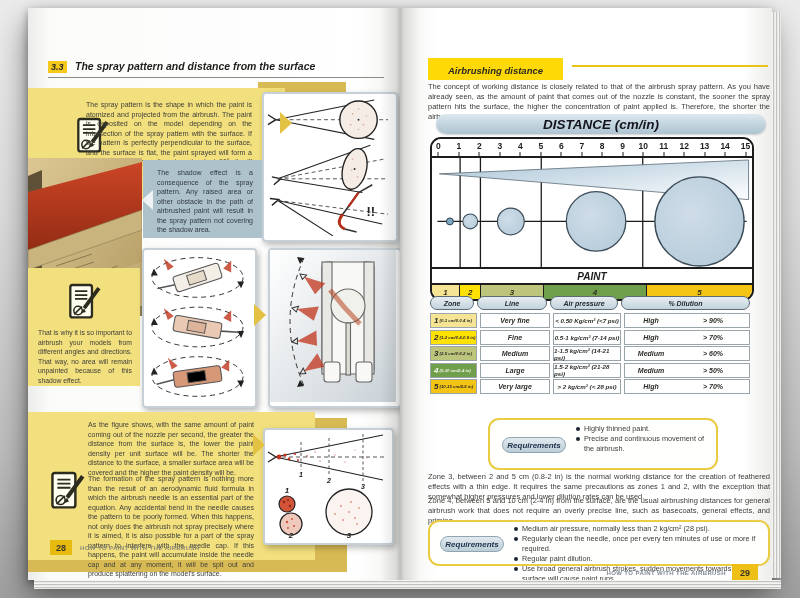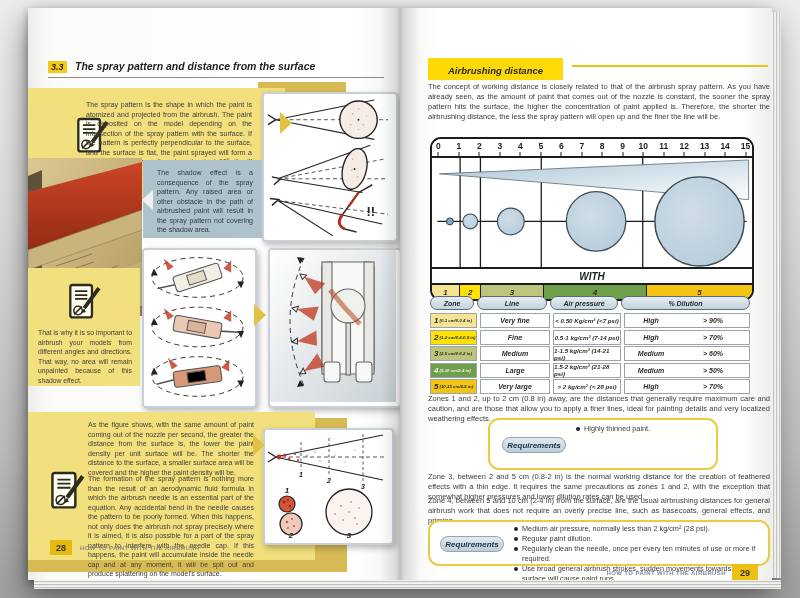--- a/index.html
+++ b/index.html
@@ -333,20 +333,23 @@
 
   <div id="right-page" class="page">
 
     <div class="abs" style="left:28px;top:50px;background:#ffd905;padding:2px 20px;">
       <span class="ital" style="font-size:9.5px;color:#2a2a22;">Airbrushing distance</span>
     </div>
     <div class="abs" style="left:172px;top:57px;width:196px;height:2px;background:#e8c417;"></div>
 
     <div class="abs bodytext just" style="left:28px;top:74px;width:342px;">The concept of working distance is closely related to that of the airbrush spray pattern. As you have already seen, as the amount of paint that comes out of the nozzle is constant, the sooner the spray pattern hits the surface, the higher the concentration of paint applied is. Therefore, the shorter the airbrushing distance, the less the spray pattern will open up and the finer the line will be.</div>
 
+    <div id="distance-bar" class="abs" style="left:36px;top:106px;width:330px;height:20px;">
+      <span>DISTANCE (cm/in)</span>
+    </div>
 
     <div id="chart-frame" class="abs" style="left:30px;top:129px;width:320px;">
       <div id="ruler">
         <span class="tick-num" style="left:2%">0</span>
         <span class="tick-num" style="left:8.4%">1</span>
         <span class="tick-num" style="left:14.8%">2</span>
         <span class="tick-num" style="left:21.2%">3</span>
         <span class="tick-num" style="left:27.6%">4</span>
         <span class="tick-num" style="left:34%">5</span>
         <span class="tick-num" style="left:40.4%">6</span>
@@ -397,21 +400,21 @@
           <polygon points="6,16 318,2 318,42" fill="url(#coneG)" stroke="#5a6a76" stroke-width="0.8"></polygon>
           <line x1="4" y1="64" x2="316" y2="64" stroke="#1c1c1c" stroke-width="1.4"></line>
           <circle cx="16.6" cy="64" r="3.5" fill="#7fa8c4" stroke="#2c3e4c" stroke-width="1"></circle>
           <circle cx="37.1" cy="64" r="7.5" fill="url(#circG)" stroke="#3c4c58" stroke-width="1.1"></circle>
           <circle cx="78.1" cy="64" r="13.5" fill="url(#circG)" stroke="#3c4c58" stroke-width="1.2"></circle>
           <circle cx="164.1" cy="64" r="30" fill="url(#circG)" stroke="#3c4c58" stroke-width="1.3"></circle>
           <circle cx="268.5" cy="64" r="45" fill="url(#circG)" stroke="#3c4c58" stroke-width="1.4"></circle>
         </svg>
       </div>
       <div id="zones-title" style="border-top:2px solid #1c1c1c;">
-        <span>WITH</span>
+        <span>PAINT</span>
       </div>
       <div id="zone-bar">
         <div class="zone-seg" style="flex: 0 0 8.4%; background-color: rgb(244, 228, 147);">1</div>
         <div class="zone-seg" style="flex: 0 0 6.4%; background-color: rgb(255, 225, 3);">2</div>
         <div class="zone-seg" style="flex: 0 0 19.2%; background-color: rgb(189, 196, 123);">3</div>
         <div class="zone-seg" style="flex: 0 0 32%; background-color: rgb(111, 159, 74);">4</div>
         <div class="zone-seg" style="flex: 1 1 0%; background-color: rgb(243, 196, 19);">5</div>
       </div>
     </div>
 
@@ -478,53 +481,56 @@
           </div>
         <div class="tbl-cell" style="flex:0 0 68px;">Very large</div>
         <div class="tbl-cell" style="flex:0 0 66px;font-size:6.2px;">&gt; 2 kg/cm² (&lt; 28 psi)</div>
         <div class="tbl-cell" style="flex:1;">
             <span style="flex:0 0 42%;text-align:center;">High</span>
             <span style="flex:1;text-align:center;">&gt; 70%</span>
           </div>
       </div>
     </div>
 
-    <div class="abs bodytext just" style="left:28px;top:386px;width:342px;">Zones 1 and 2, up to 2 cm (0.8 in) away, are the distances that generally require maximum care and caution, and are those that allow you to apply a finer lines, ideal for painting details and very localized weathering effects.</div>
 
     <div class="abs req-box" style="left:88px;top:410px;width:226px;height:48px;">
       <div class="req-pill abs" style="left:12px;top:17px;width:62px;height:14px;">
         <span>Requirements</span>
       </div>
       <div class="abs" style="left:86px;top:4px;width:134px;">
         <div class="bullet-line">
             <span class="bullet-dot"></span>
             <span>Highly thinned paint.</span>
           </div>
+        <div class="bullet-line">
+            <span class="bullet-dot"></span>
+            <span>Precise and continuous movement of the airbrush.</span>
+          </div>
       </div>
     </div>
 
     <div class="abs bodytext just" style="left:28px;top:464px;width:342px;">Zone 3, between 2 and 5 cm (0.8-2 in) is the normal working distance for the creation of feathered effects with a thin edge. It requires the same precautions as zones 1 and 2, with the exception that somewhat higher pressures and lower dilution rates can be used.</div>
     <div class="abs bodytext just" style="left:28px;top:488px;width:342px;">Zone 4, between 5 and 10 cm (2-4 in) from the surface, are the usual airbrushing distances for general airbrush work that does not require an overly precise line, such as basecoats, general effects, and priming.</div>
 
     <div class="abs req-box" style="left:28px;top:512px;width:338px;height:42px;">
       <div class="req-pill abs" style="left:10px;top:14px;width:62px;height:14px;">
         <span>Requirements</span>
       </div>
       <div class="abs" style="left:84px;top:2px;width:248px;">
         <div class="bullet-line">
             <span class="bullet-dot"></span>
             <span>Medium air pressure, normally less than 2 kg/cm² (28 psi).</span>
           </div>
         <div class="bullet-line">
             <span class="bullet-dot"></span>
-            <span>Regular paint dilution.</span>
+            <span>Regularly clean the needle, once per every ten minutes of use or more if required.</span>
           </div>
         <div class="bullet-line">
             <span class="bullet-dot"></span>
-            <span>Regularly clean the needle, once per every ten minutes of use or more if required.</span>
+            <span>Regular paint dilution.</span>
           </div>
         <div class="bullet-line">
             <span class="bullet-dot"></span>
             <span>Use broad general airbrush strokes, sudden movements towards the surface will cause paint runs.</span>
           </div>
       </div>
     </div>
 
     <div class="abs footer-caps" style="left:0;top:562px;width:326px;text-align:right;color:#7d8894;">HOW TO PAINT WITH THE AIRBRUSH</div>
     <div class="abs pagebox" style="left:332px;top:556px;width:26px;height:18px;">

